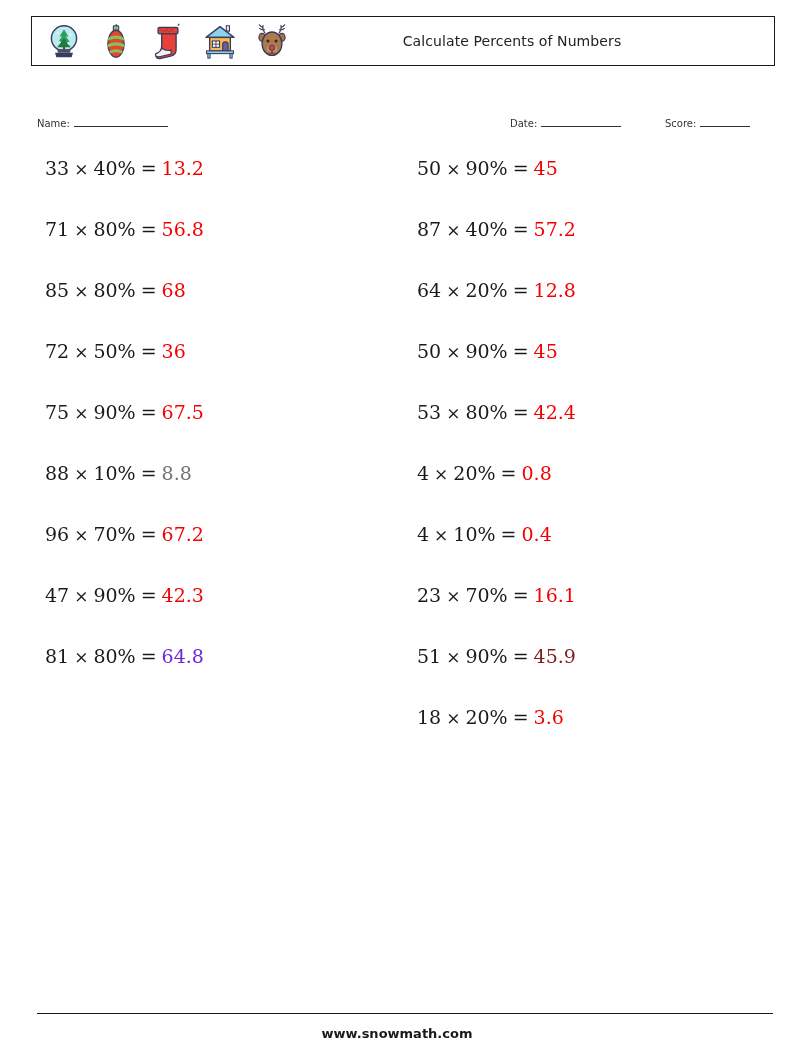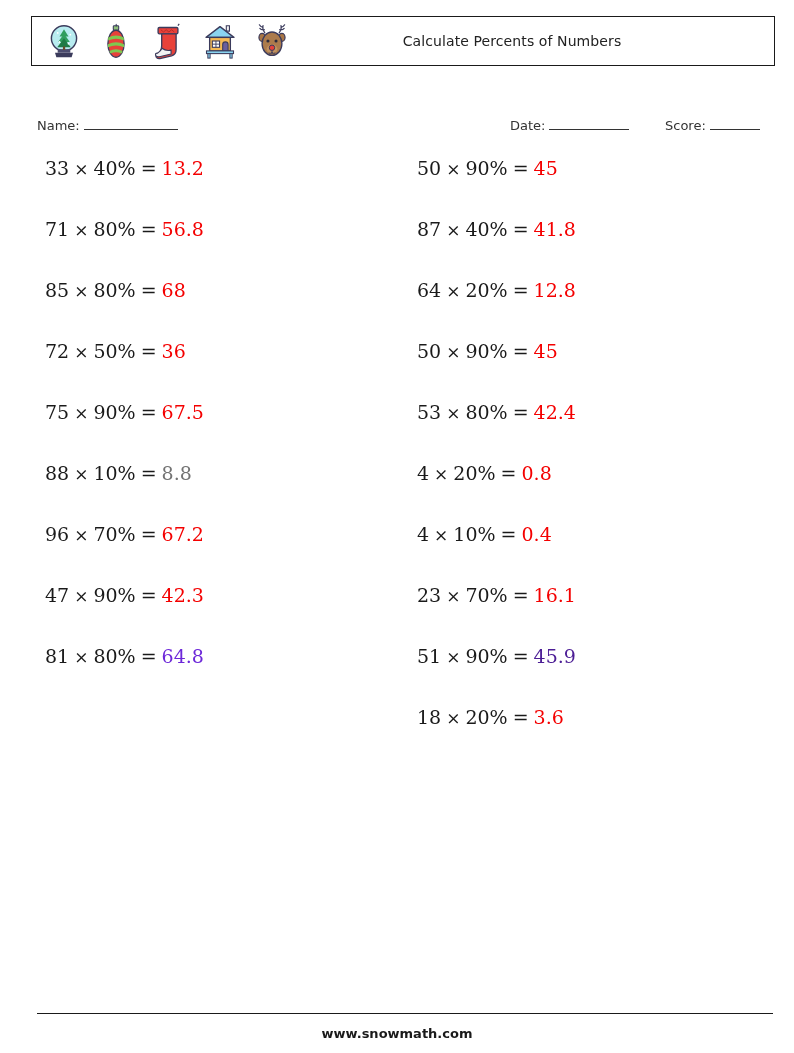--- a/index.html
+++ b/index.html
@@ -61,21 +61,21 @@
     font-size: 13px;
     color: #333333;
   }
   .meta-item {
     position: absolute;
     white-space: nowrap;
     display: flex;
     align-items: baseline;
     gap: 4px;
   }
-  .meta-label { font-size: 13px; color: #333; margin-top: 23px; }
+  .meta-label { font-size: 10px; color: #333; margin-top: 23px; }
   .meta-rule {
     display: inline-block;
     border-bottom: 1.4px solid #333333;
     height: 12px;
   }
   #meta-name  { left: 37px; }
   #meta-name  .meta-rule { width: 94px; }
   #meta-date  { left: 510px; }
   #meta-date  .meta-rule { width: 80px; }
   #meta-score { left: 665px; }
@@ -229,26 +229,26 @@
       <div class="problem"><span class="operand">85</span><span class="times">×</span><span class="percent">80%</span><span class="equals">=</span><span class="answer" style="color: rgb(244, 0, 0);">68</span></div>
       <div class="problem"><span class="operand">72</span><span class="times">×</span><span class="percent">50%</span><span class="equals">=</span><span class="answer" style="color: rgb(244, 0, 0);">36</span></div>
       <div class="problem"><span class="operand">75</span><span class="times">×</span><span class="percent">90%</span><span class="equals">=</span><span class="answer" style="color: rgb(244, 0, 0);">67.5</span></div>
       <div class="problem"><span class="operand">88</span><span class="times">×</span><span class="percent">10%</span><span class="equals">=</span><span class="answer" style="color: #737373;">8.8</span></div>
       <div class="problem"><span class="operand">96</span><span class="times">×</span><span class="percent">70%</span><span class="equals">=</span><span class="answer" style="color: rgb(244, 0, 0);">67.2</span></div>
       <div class="problem"><span class="operand">47</span><span class="times">×</span><span class="percent">90%</span><span class="equals">=</span><span class="answer" style="color: rgb(244, 0, 0);">42.3</span></div>
       <div class="problem"><span class="operand">81</span><span class="times">×</span><span class="percent">80%</span><span class="equals">=</span><span class="answer" style="color: #6d28d9;">64.8</span></div>
     </div>
   <div class="col col-right" id="col-right">
       <div class="problem"><span class="operand">50</span><span class="times">×</span><span class="percent">90%</span><span class="equals">=</span><span class="answer" style="color: rgb(244, 0, 0);">45</span></div>
-      <div class="problem"><span class="operand">87</span><span class="times">×</span><span class="percent">40%</span><span class="equals">=</span><span class="answer" style="color: rgb(244, 0, 0);">41.8</span></div>
+      <div class="problem"><span class="operand">87</span><span class="times">×</span><span class="percent">40%</span><span class="equals">=</span><span class="answer" style="color: rgb(244, 0, 0);">57.2</span></div>
       <div class="problem"><span class="operand">64</span><span class="times">×</span><span class="percent">20%</span><span class="equals">=</span><span class="answer" style="color: rgb(244, 0, 0);">12.8</span></div>
       <div class="problem"><span class="operand">50</span><span class="times">×</span><span class="percent">90%</span><span class="equals">=</span><span class="answer" style="color: rgb(244, 0, 0);">45</span></div>
       <div class="problem"><span class="operand">53</span><span class="times">×</span><span class="percent">80%</span><span class="equals">=</span><span class="answer" style="color: rgb(244, 0, 0);">42.4</span></div>
       <div class="problem"><span class="operand">4</span><span class="times">×</span><span class="percent">20%</span><span class="equals">=</span><span class="answer" style="color: rgb(244, 0, 0);">0.8</span></div>
       <div class="problem"><span class="operand">4</span><span class="times">×</span><span class="percent">10%</span><span class="equals">=</span><span class="answer" style="color: rgb(244, 0, 0);">0.4</span></div>
       <div class="problem"><span class="operand">23</span><span class="times">×</span><span class="percent">70%</span><span class="equals">=</span><span class="answer" style="color: rgb(244, 0, 0);">16.1</span></div>
-      <div class="problem"><span class="operand">51</span><span class="times">×</span><span class="percent">90%</span><span class="equals">=</span><span class="answer" style="color: #4c1d95;">45.9</span></div>
+      <div class="problem"><span class="operand">51</span><span class="times">×</span><span class="percent">90%</span><span class="equals">=</span><span class="answer" style="color: #7f1d1d;">45.9</span></div>
       <div class="problem"><span class="operand">18</span><span class="times">×</span><span class="percent">20%</span><span class="equals">=</span><span class="answer" style="color: rgb(244, 0, 0);">3.6</span></div>
     </div>
 </div>
 
 <div class="footer-rule"></div>
 <div class="footer-text">www.snowmath.com</div>
 
 </body></html>

